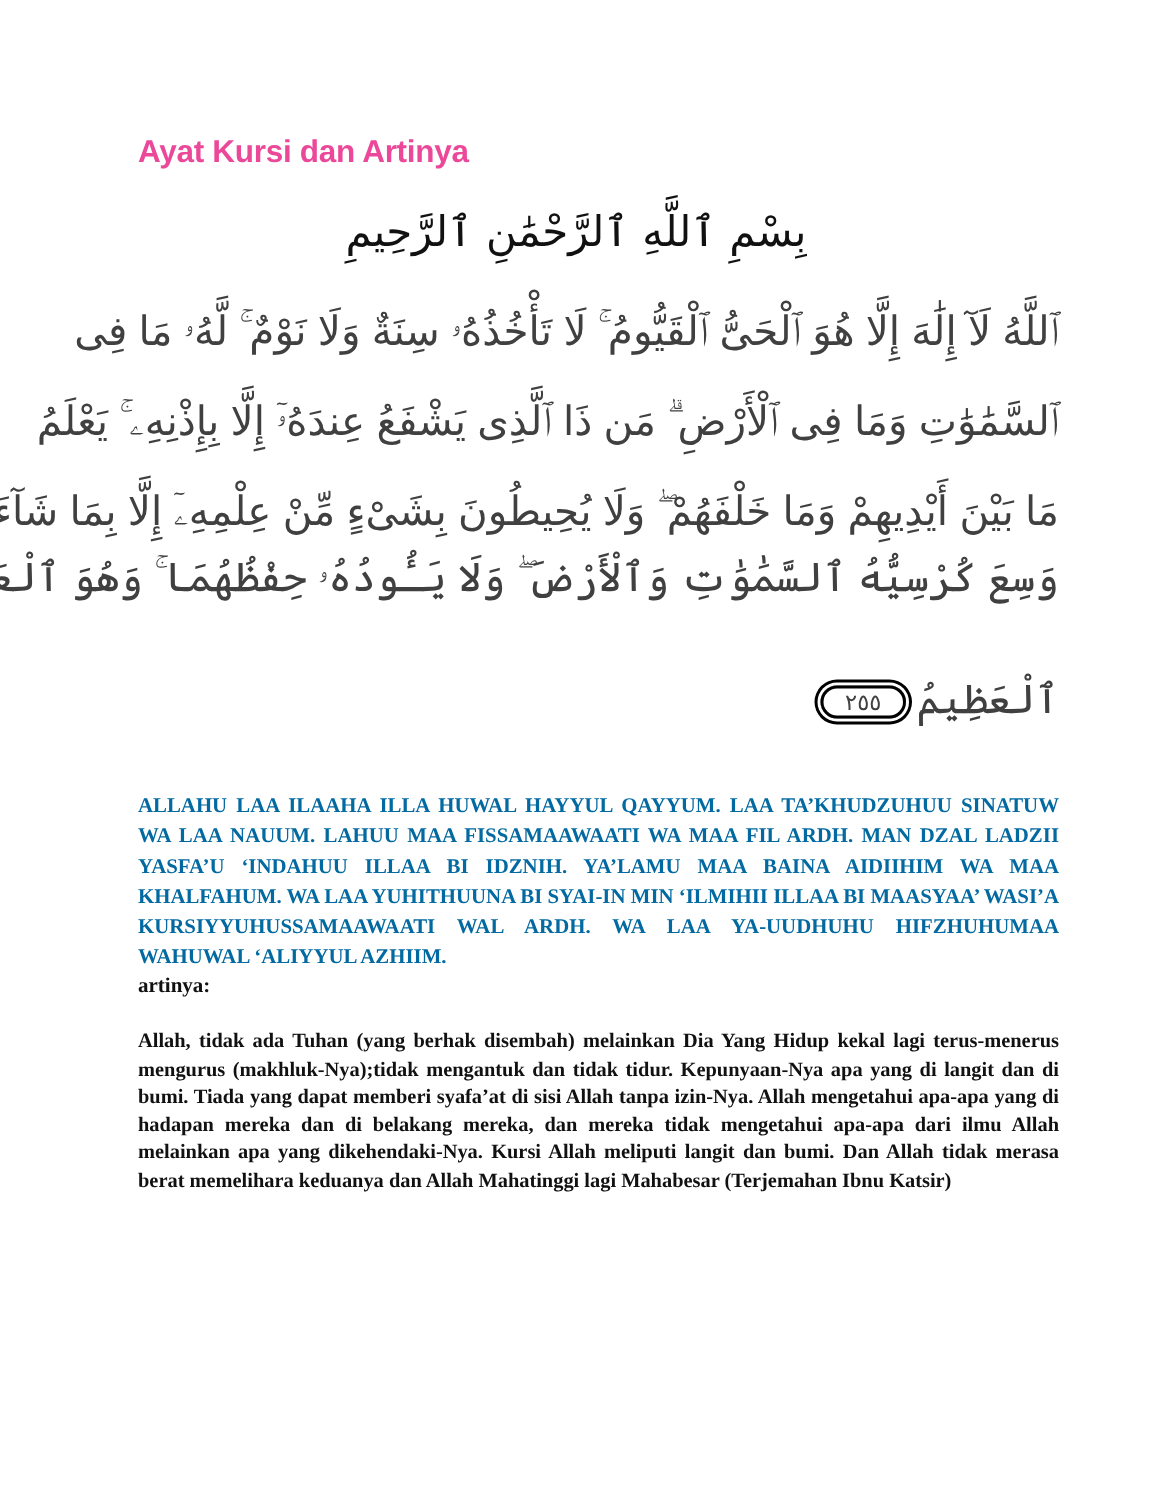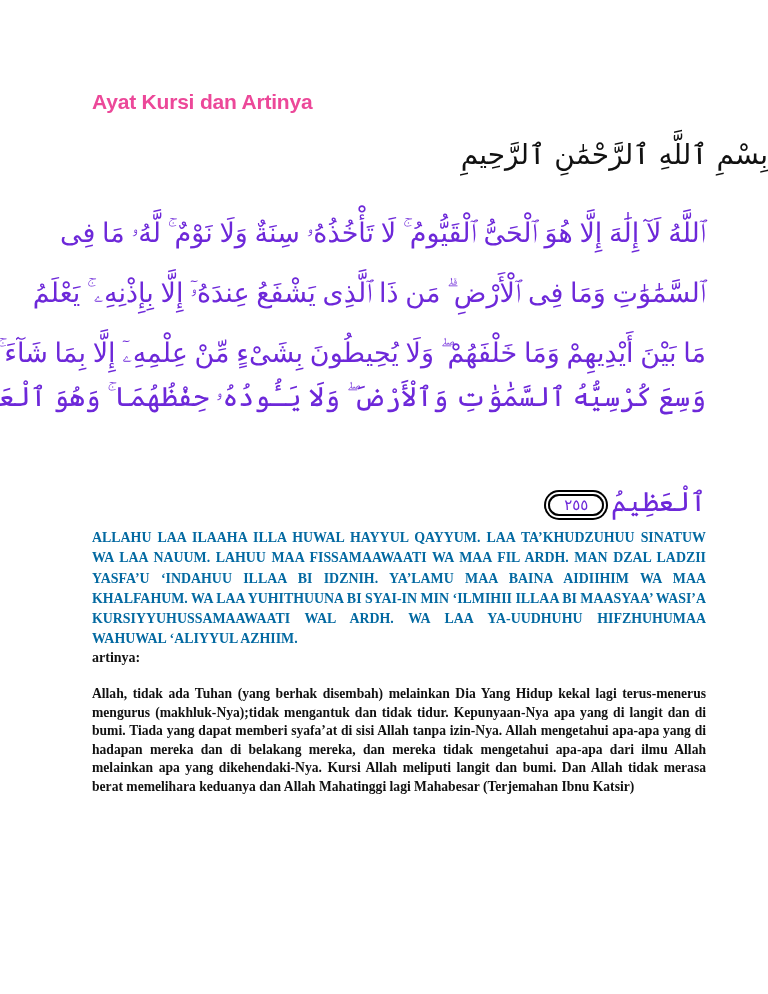--- a/index.html
+++ b/index.html
@@ -1,38 +1,38 @@
 <!DOCTYPE html>
 <html><head>
 <meta charset="utf-8">
 <style>
   html, body { margin:0; padding:0; background:#ffffff; }
   body { width:768px; height:994px; position:relative; overflow:hidden; color:#111; }
   .title { position:absolute; left:92px; top:90px; font-family:"Liberation Sans", sans-serif; font-weight:bold; font-size:21px; color:#ec4899; letter-spacing:-0.2px; }
-  .basmala { position:absolute; left:0; width:768px; top:138px; font-family:"DejaVu Sans", sans-serif; font-size:28px; direction:rtl; color:#111; }
-  .arabic { position:absolute; left:92px; width:614px; direction:rtl; font-family:Liberation Serif, serif; font-size:27px; color:#6d28d9; text-align:justify; text-align-last:justify; white-space:nowrap;margin-top:12px; }
+  .basmala { position:absolute; left:0; width:768px; top:138px; text-align:center; font-family:"DejaVu Sans", sans-serif; font-size:28px; direction:rtl; color:#111; }
+  .arabic { position:absolute; left:92px; width:614px; direction:rtl; font-family:Liberation Sans, sans-serif; font-size:27px; color:#404040; text-align:justify; text-align-last:justify; white-space:nowrap; }
   .arabic.last { text-align-last:right; }
   .verse-num { display:inline-block; border:2px solid #000; border-radius:16px; padding:0 14px; font-size:15px; vertical-align:middle; margin-left:6px; box-shadow:0 0 0 2px #fff, 0 0 0 4px #000; }
   .translit { position:absolute; left:92px; top:528px; width:614px; font-family:"Liberation Serif", serif; font-weight:bold; font-size:13.9px; line-height:20.3px; text-align:justify; color:#0369a1; }
   .artinya-label { position:absolute; left:92px; top:650px; font-family:"Liberation Serif", serif; font-weight:bold; font-size:14px; color:#111; }
   .meaning { position:absolute; left:92px; top:685px; width:614px; font-family:"Liberation Serif", serif; font-weight:bold; font-size:13.6px; line-height:18.5px; text-align:justify; color:#111; }
 </style>
 </head>
 <body>
 
 <div>
   <div class="title">Ayat Kursi dan Artinya</div>
 
   <div class="basmala">بِسْمِ ٱللَّهِ ٱلرَّحْمَٰنِ ٱلرَّحِيمِ</div>
 
   <div class="arabic" style="top:205px;">ٱللَّهُ لَآ إِلَٰهَ إِلَّا هُوَ ٱلْحَىُّ ٱلْقَيُّومُ ۚ لَا تَأْخُذُهُۥ سِنَةٌ وَلَا نَوْمٌ ۚ لَّهُۥ مَا فِى</div>
   <div class="arabic" style="top:265px;">ٱلسَّمَٰوَٰتِ وَمَا فِى ٱلْأَرْضِ ۗ مَن ذَا ٱلَّذِى يَشْفَعُ عِندَهُۥٓ إِلَّا بِإِذْنِهِۦ ۚ يَعْلَمُ</div>
   <div class="arabic" style="top:325px;">مَا بَيْنَ أَيْدِيهِمْ وَمَا خَلْفَهُمْ ۖ وَلَا يُحِيطُونَ بِشَىْءٍ مِّنْ عِلْمِهِۦٓ إِلَّا بِمَا شَآءَ ۚ</div>
   <div class="arabic" style="top:369px;">وَسِعَ كُرْسِيُّهُ ٱلسَّمَٰوَٰتِ وَٱلْأَرْضَ ۖ وَلَا يَـُٔودُهُۥ حِفْظُهُمَا ۚ وَهُوَ ٱلْعَلِىُّ</div>
-  <div class="arabic last" style="top:474px;">
+  <div class="arabic last" style="top:450px;">
     <span>ٱلْعَظِيمُ</span>
     <span class="verse-num">٢٥٥</span>
   </div>
 
   <div class="translit">ALLAHU LAA ILAAHA ILLA HUWAL HAYYUL QAYYUM. LAA TA’KHUDZUHUU SINATUW WA LAA NAUUM. LAHUU MAA FISSAMAAWAATI WA MAA FIL ARDH. MAN DZAL LADZII YASFA’U ‘INDAHUU ILLAA BI IDZNIH. YA’LAMU MAA BAINA AIDIIHIM WA MAA KHALFAHUM. WA LAA YUHITHUUNA BI SYAI-IN MIN ‘ILMIHII ILLAA BI MAASYAA’ WASI’A KURSIYYUHUSSAMAAWAATI WAL ARDH. WA LAA YA-UUDHUHU HIFZHUHUMAA WAHUWAL ‘ALIYYUL AZHIIM.</div>
 
   <div class="artinya-label">artinya:</div>
 
   <div class="meaning">Allah, tidak ada Tuhan (yang berhak disembah) melainkan Dia Yang Hidup kekal lagi terus-menerus mengurus (makhluk-Nya);tidak mengantuk dan tidak tidur. Kepunyaan-Nya apa yang di langit dan di bumi. Tiada yang dapat memberi syafa’at di sisi Allah tanpa izin-Nya. Allah mengetahui apa-apa yang di hadapan mereka dan di belakang mereka, dan mereka tidak mengetahui apa-apa dari ilmu Allah melainkan apa yang dikehendaki-Nya. Kursi Allah meliputi langit dan bumi. Dan Allah tidak merasa berat memelihara keduanya dan Allah Mahatinggi lagi Mahabesar (Terjemahan Ibnu Katsir)</div>
 </div>

